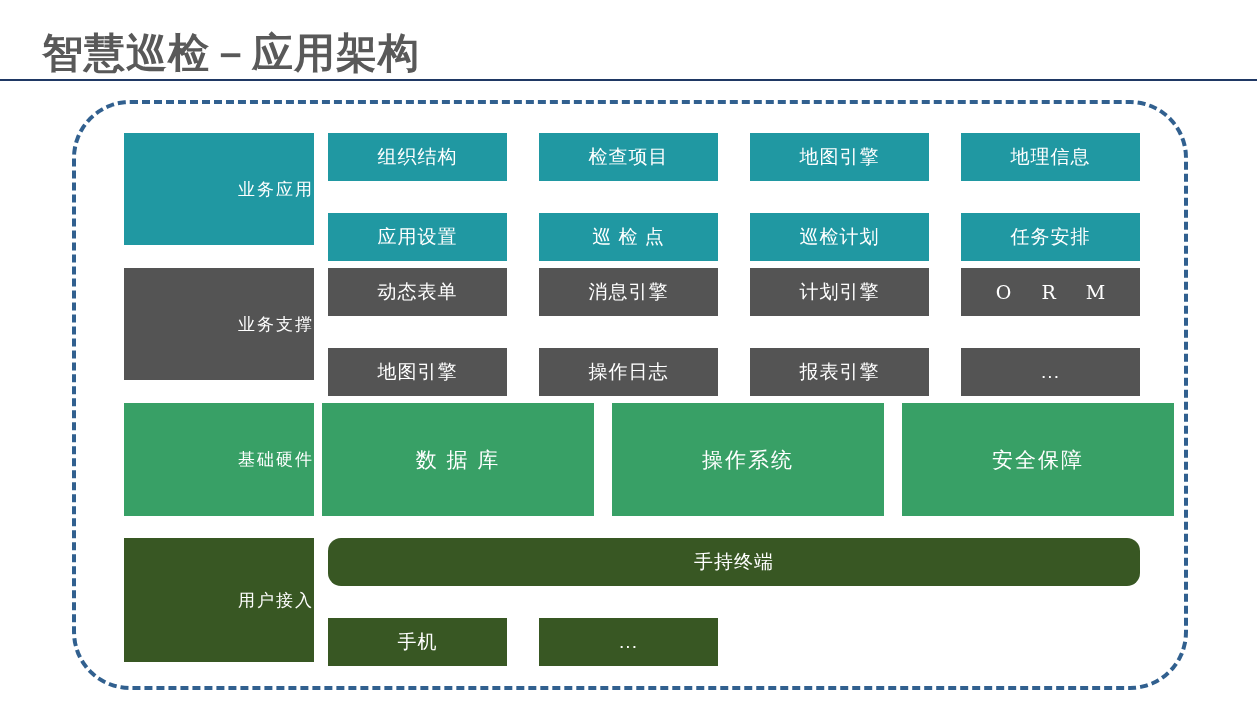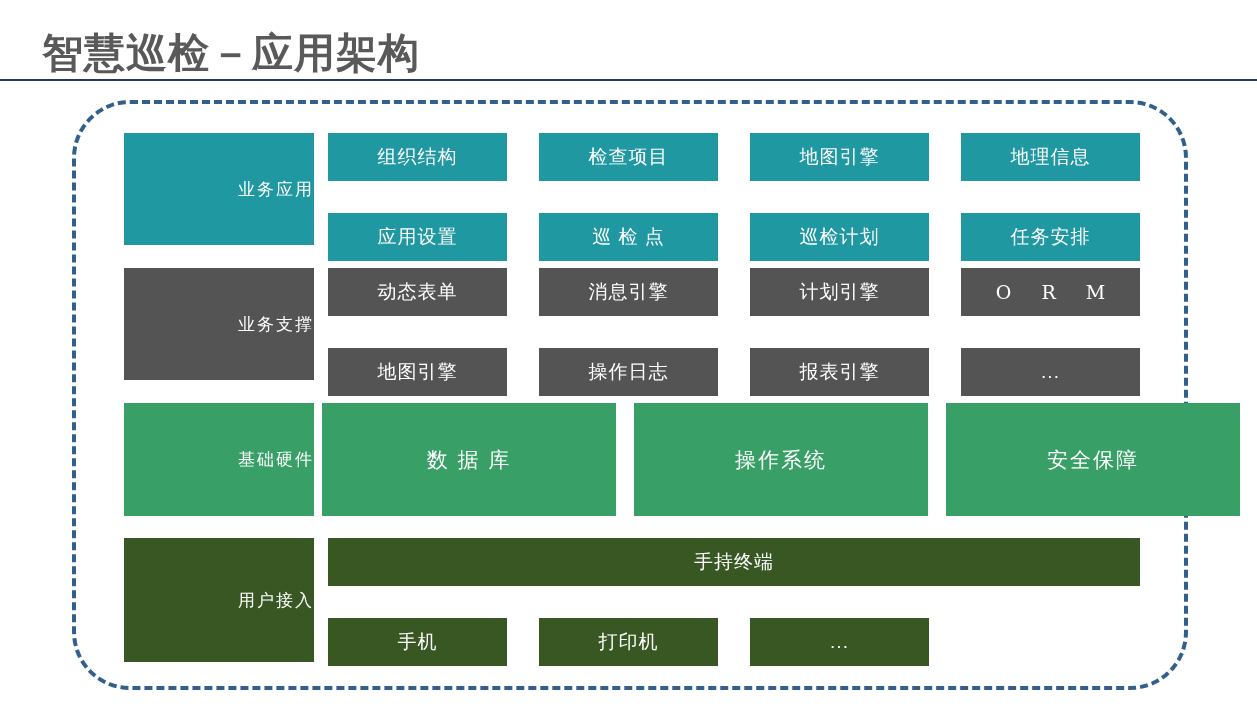--- a/index.html
+++ b/index.html
@@ -58,36 +58,36 @@
     display: grid;
     grid-template-columns: repeat(4, 1fr);
     grid-template-rows: 48px 48px;
     column-gap: 22px;
     row-gap: 16px;
     gap: 32px;
   }
   .grid3 {
     position: absolute;
     left: 322px;
-    width: 918px;
+    width: 852px;
     display: grid;
     grid-template-columns: repeat(3, 1fr);
     grid-template-rows: 113px;
     column-gap: 18px;
   }
   .cell {
     display: flex;
     align-items: center;
     justify-content: center;
     color: #ffffff;
     font-size: 19px;
     letter-spacing: 1px;
   }
   .cell.big { font-size: 21px; letter-spacing: 2px; }
-  .cell.wide { grid-column: 1 / -1; }
+  .cell.wide { grid-column: 1 / -1; border-radius: 13px; }
   .latin {
     font-family: "DejaVu Serif", serif;
     letter-spacing: 12px;
     padding-left: 12px;
   }
   .teal    { background: var(--teal, #2098A2); }
   .gray    { background: var(--gray, #545454); }
   .green   { background: var(--green, #38A066); }
   .dkgreen { background: var(--dark_green, #385723); }
 </style>
@@ -137,17 +137,16 @@
     <div class="cell green big">操作系统</div>
     <div class="cell green big">安全保障</div>
   </div>
 
   <div class="label-block dkgreen" style="top:538px;height:124px">
     <span>用户接入</span>
   </div>
   <div class="grid4" style="top:538px">
     <div class="cell dkgreen wide">手持终端</div>
     <div class="cell dkgreen">手机</div>
-    <div class="cell dkgreen">打印机</div>
     <div class="cell dkgreen">...</div>
   </div>
 
 </div>
 
 </body></html>

